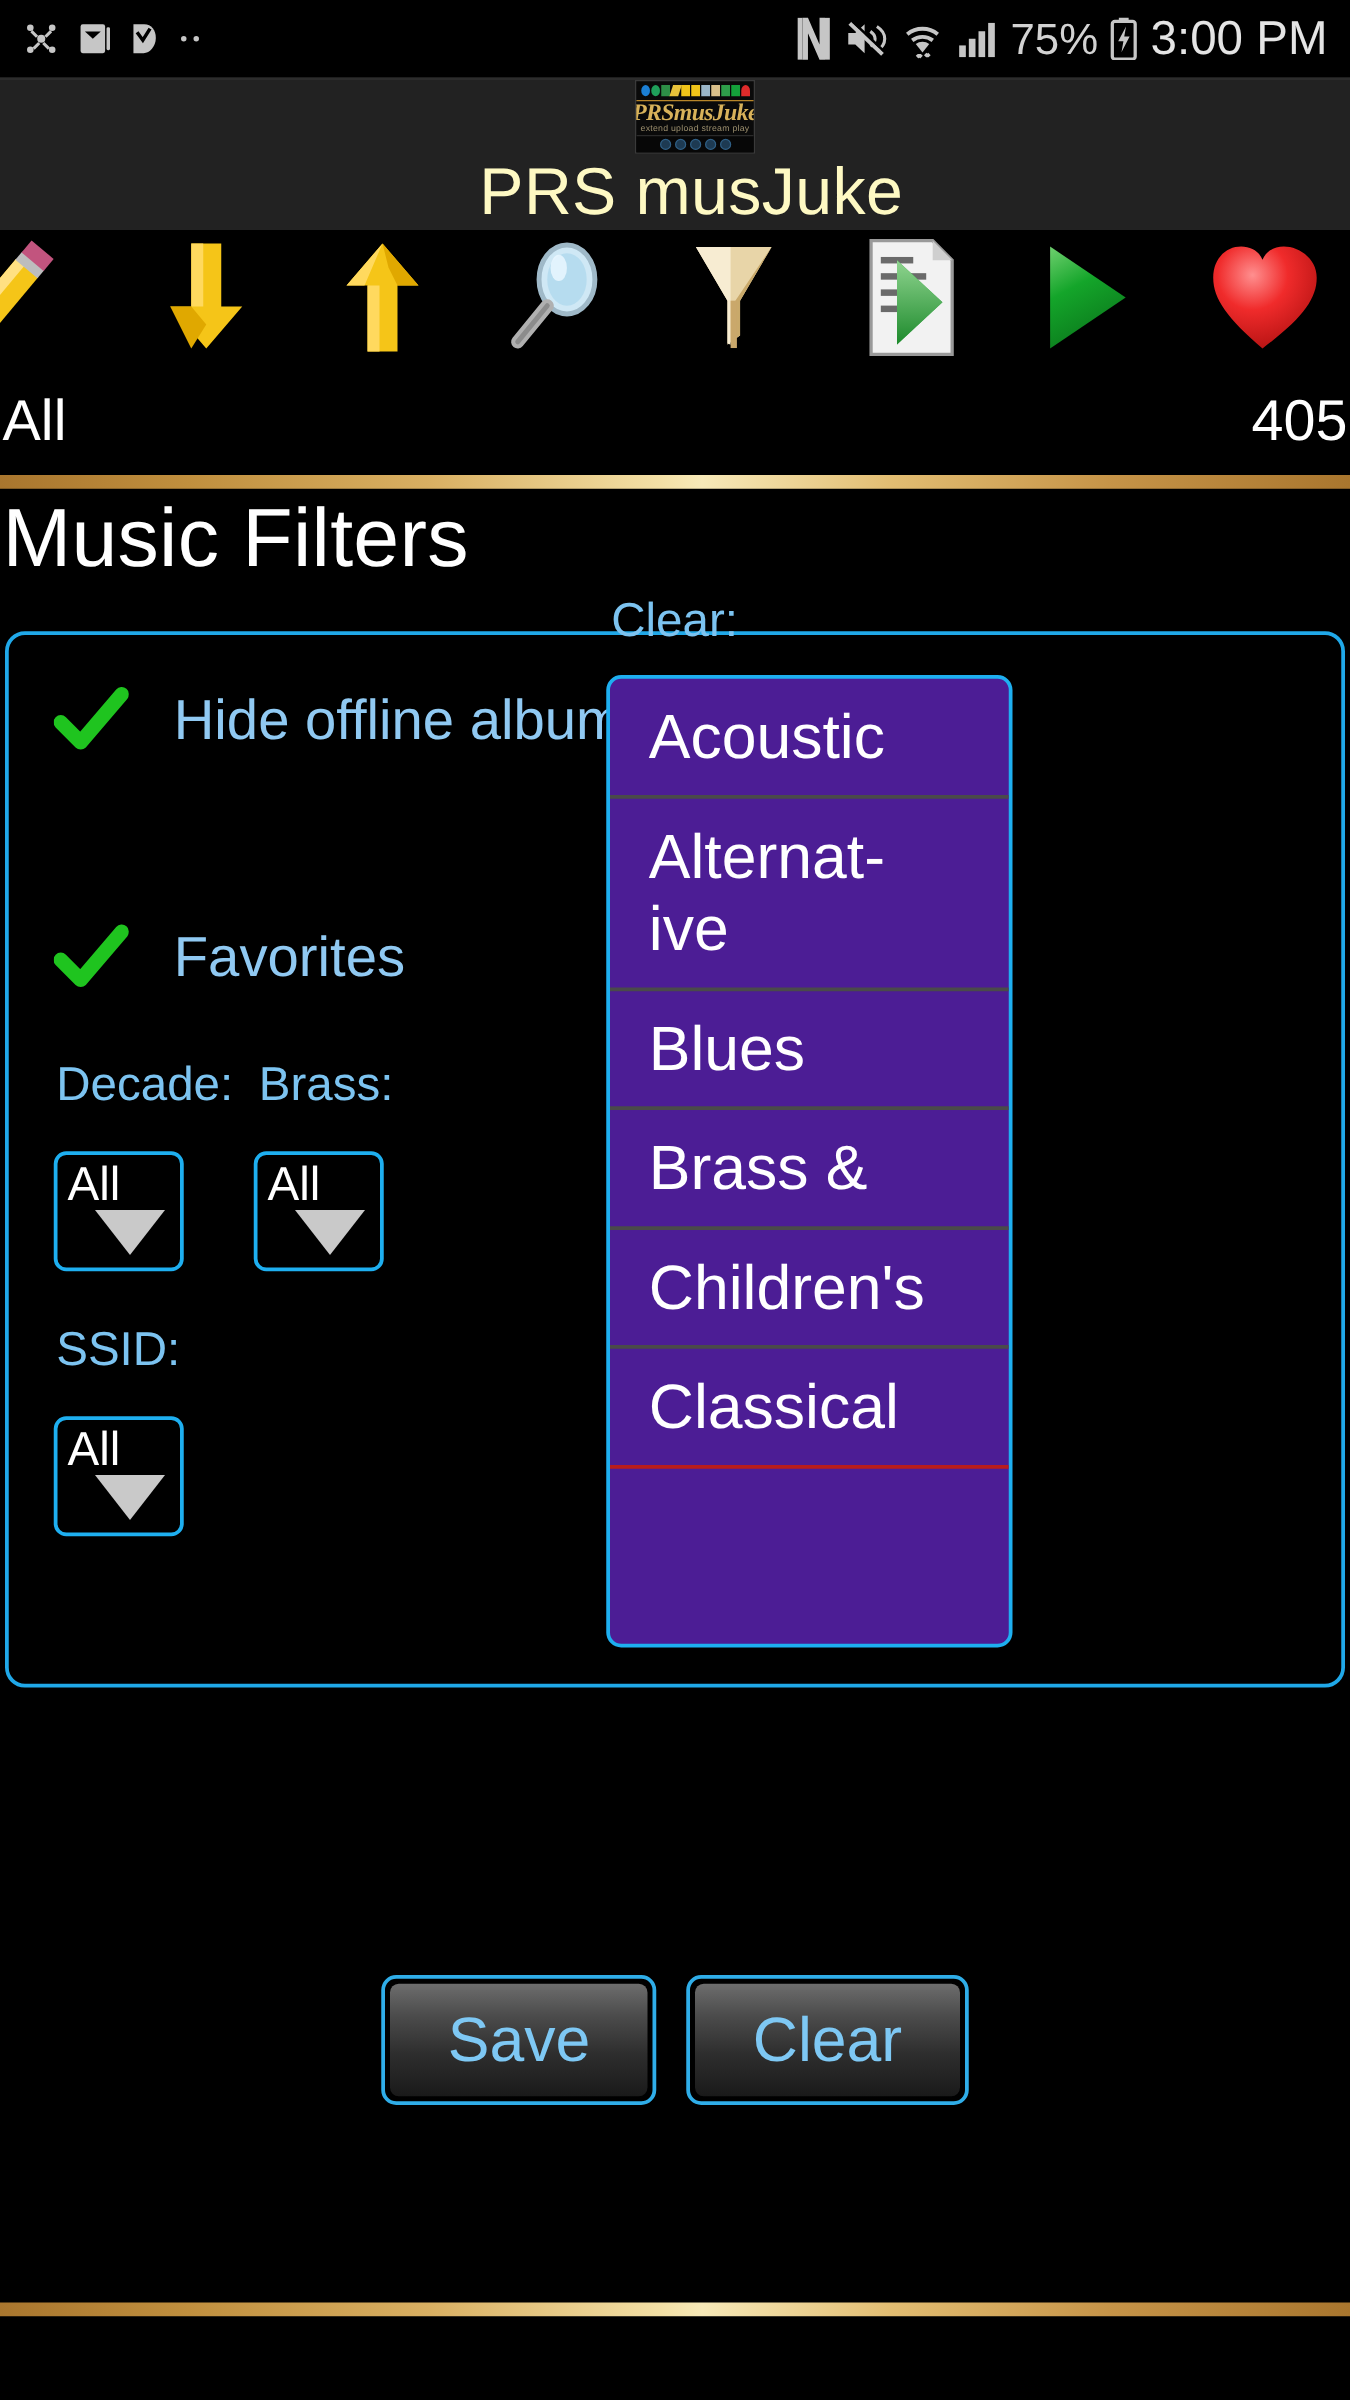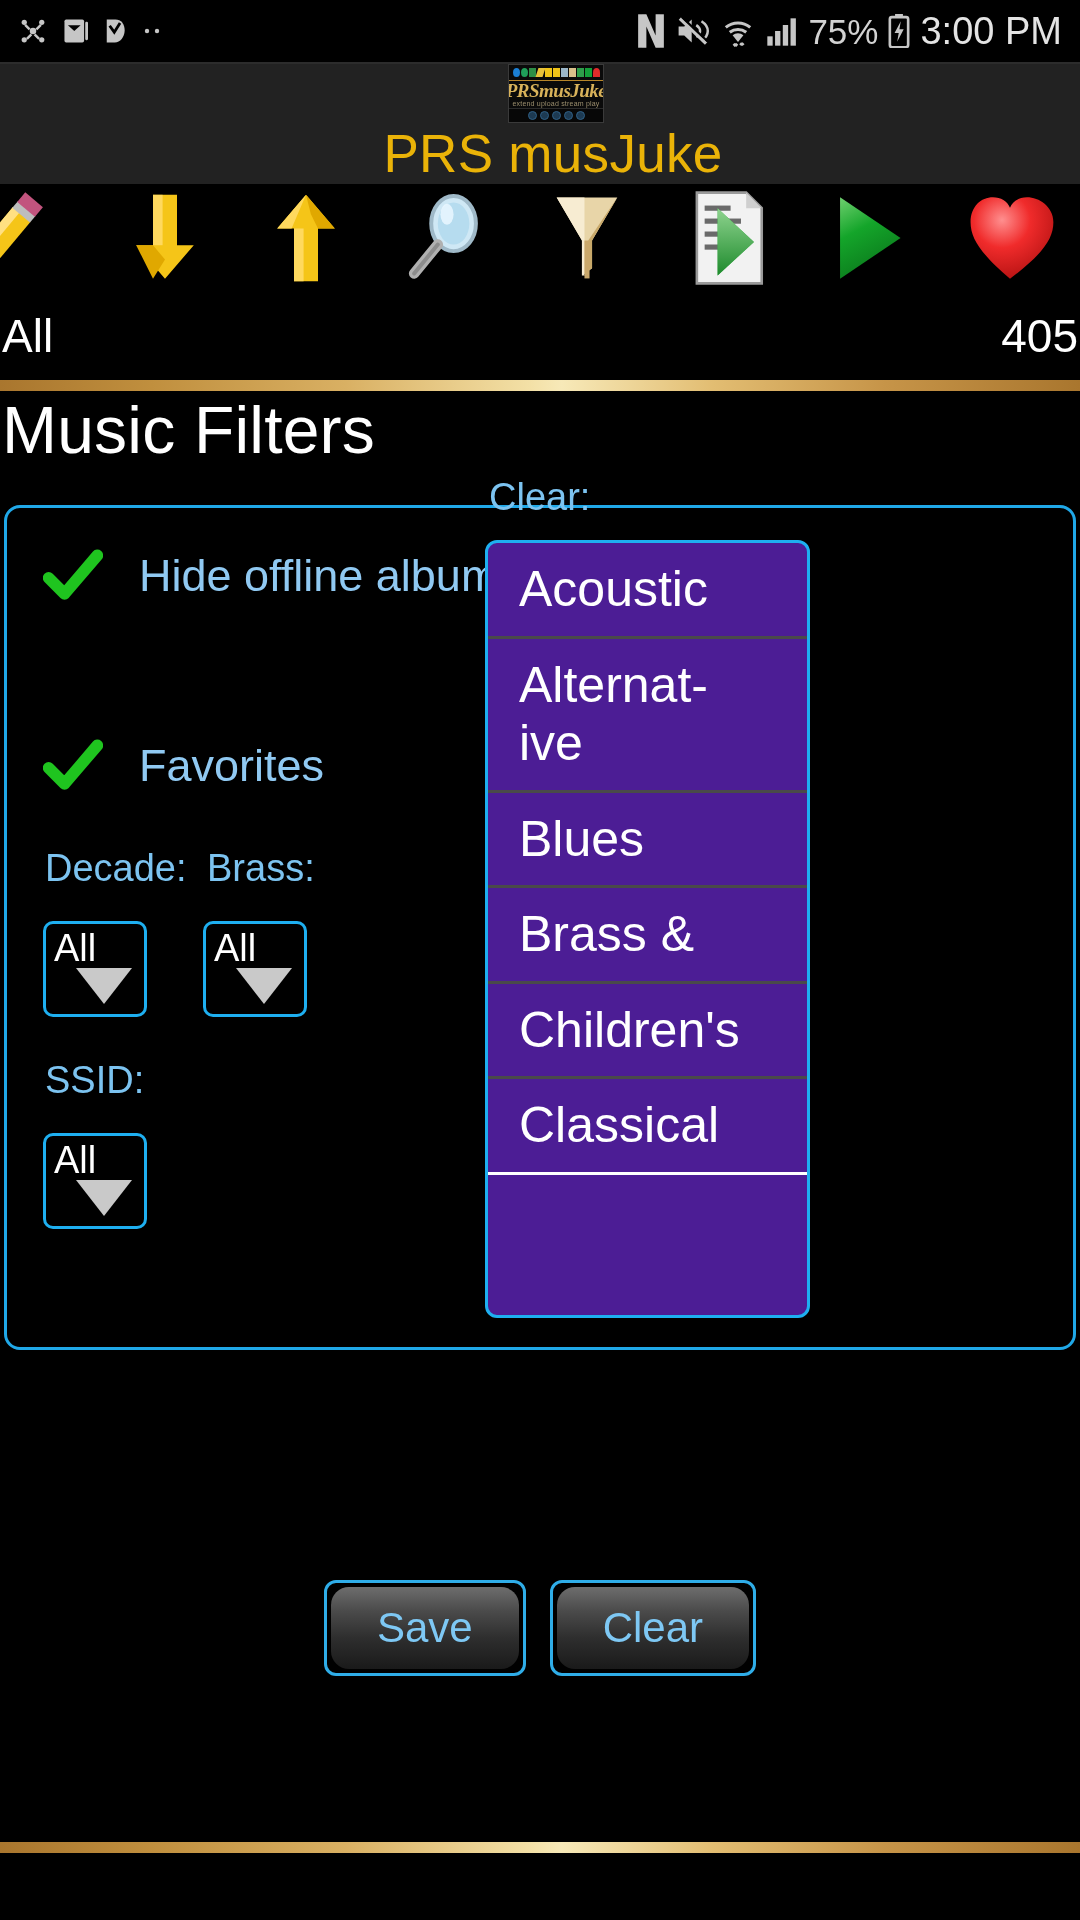--- a/index.html
+++ b/index.html
@@ -57,21 +57,21 @@
   }
   .logo-player {
     height:18px; background:#070707; border-top:1px solid #2a2a2a;
     display:flex; align-items:center; justify-content:center; gap:3px;
   }
   .logo-player i {
     display:block; width:9px; height:9px; border-radius:50%;
     background:#1d3a52; border:1px solid #2f5f85;
   }
   .apptitle {
-    color:#eab308; font-size:53px; margin-left:26px;
+    color:#fef9c3; font-size:53px; margin-left:26px;
     font-weight:normal; letter-spacing:0.3px;
   }
 
   
   .toolbar {
     position:absolute; top:184px; left:0; width:1080px; height:108px;
     background:#000; display:flex; align-items:center;
   }
   .tb-btn {
     flex:1; height:108px; display:flex;
@@ -153,36 +153,36 @@
     width:325px; height:778px;
     border:3px solid #1eaff0; border-radius:12px;
     background:#4c1d95; overflow:hidden;
   }
   .genreitem {
     color:#ffffff; font-size:50px; line-height:1.17;
     padding:17px 0 17px 31px;
     border-bottom:3px solid #4a4a4a;
     word-break:break-word;
   }
-  .genreitem:last-child { border-bottom:3px solid #ffffff; }
+  .genreitem:last-child { border-bottom:3px solid #b91c1c; }
   .genreitem .hyphenbreak { display:block; }
 
   
   .actions {
     position:absolute; top:1580px; left:0; width:1080px;
     display:flex; justify-content:center; gap:24px;
   }
   .btn {
     border:3px solid #2fade8; border-radius:12px;
     padding:4px; background:#000;
   }
   .btn-inner {
-    border-radius:18px; padding:20px 46px;
+    border-radius:7px; padding:20px 46px;
     background:linear-gradient(to bottom, #6d6d6d 0%, #4c4c4c 28%, #2e2e2e 62%, #1a1a1a 100%);
-    color:#7ec8f4; font-size:42px; line-height:1; text-align:center;
+    color:#7ec8f4; font-size:50px; line-height:1; text-align:center;
     white-space:nowrap;
   }
 </style>
 </head>
 <body>
 
 <div id="screen">
 
   <div class="statusbar">
     <div class="sb-left">

